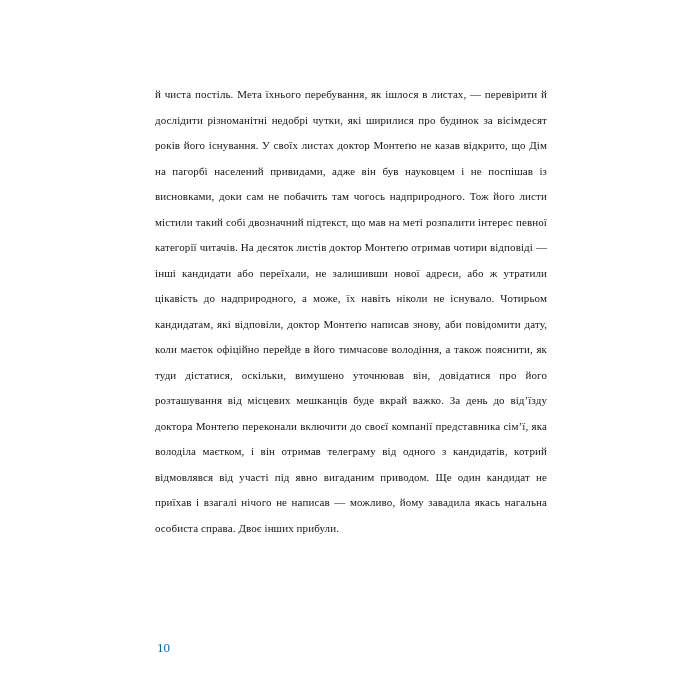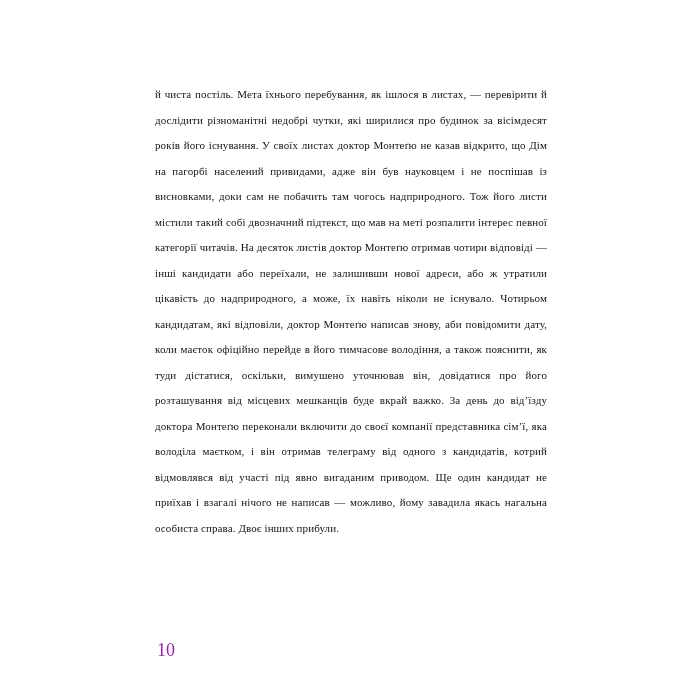--- a/index.html
+++ b/index.html
@@ -34,23 +34,23 @@
     text-align: justify;
     text-justify: inter-word;
     hyphens: manual;
     color: #151515;
     letter-spacing: 0.1px;
   }
   .page-number {
     position: absolute;
     left: 157px;
     top: 641px;
-    font-size: 18px;
+    font-size: 13px;
     line-height: 1;
-    color: #a21caf;
+    color: #0369a1;
   }
 </style>
 </head>
 <body>
 
 <div class="page">
 
   <div class="text-block">
     <p class="body-paragraph">й чиста постіль. Мета їхнього перебування, як ішлося в листах, — перевірити й дослідити різноманітні недобрі чутки, які ширилися про будинок за вісімдесят років його існування. У своїх листах доктор Монтеґю не казав відкрито, що Дім на пагорбі населений привидами, адже він був науковцем і не поспішав із висновками, доки сам не побачить там чогось надприродного. Тож його листи містили такий собі двозначний підтекст, що мав на меті розпалити інтерес певної категорії читачів. На десяток листів доктор Монтеґю отримав чотири відповіді — інші кандидати або переїхали, не залишивши нової адреси, або ж утратили цікавість до надприродного, а може, їх навіть ніколи не існувало. Чотирьом кандидатам, які відповіли, доктор Монтеґю написав знову, аби повідомити дату, коли маєток офіційно перейде в його тимчасове володіння, а також пояснити, як туди дістатися, оскільки, вимушено уточнював він, довідатися про його розташування від місцевих мешканців буде вкрай важко. За день до від’їзду доктора Монтеґю переконали включити до своєї компанії представника сім’ї, яка володіла маєтком, і він отримав телеграму від одного з кандидатів, котрий відмовлявся від участі під явно вигаданим приводом. Ще один кандидат не приїхав і взагалі нічого не написав — можливо, йому завадила якась нагальна особиста справа. Двоє інших прибули.</p>
   </div>

